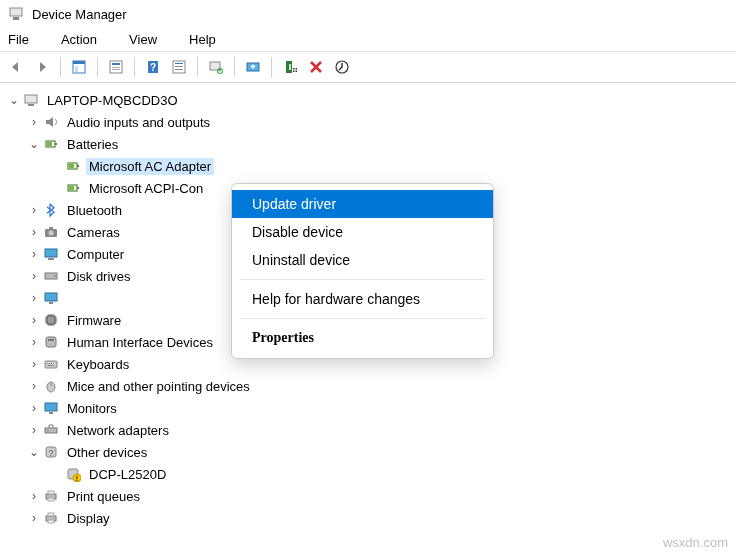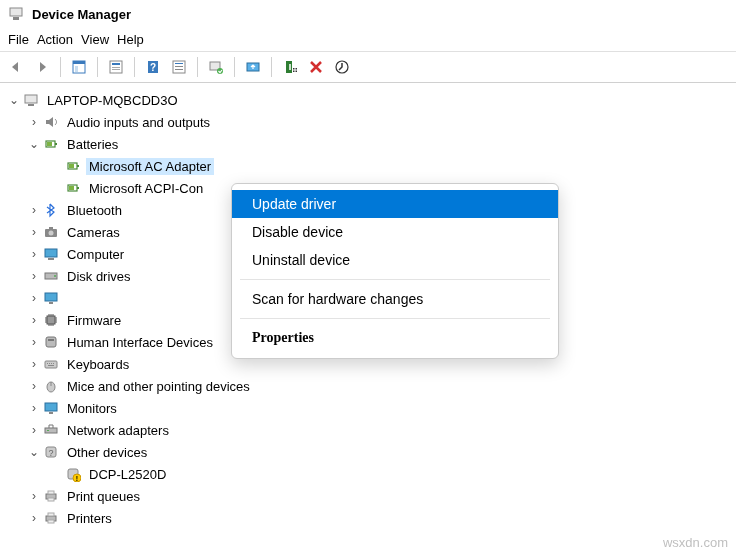--- a/index.html
+++ b/index.html
@@ -1,33 +1,33 @@
 <!DOCTYPE html>
 <html><head>
 <meta charset="utf-8">
 <style>
   * { box-sizing: border-box; margin: 0; padding: 0; }
   body { font-family: "Segoe UI", Tahoma, sans-serif; font-size: 13px; background: #fff; color: #000; width: 736px; height: 556px; overflow: hidden; user-select: none; }
   .title-bar { display: flex; align-items: center; padding: 6px 8px; gap: 8px; }
-  .title-bar .title { font-size: 13px; font-weight: bold; }
-  .menu-bar { display: flex; gap: 8px; padding: 4px 8px; align-items: center; }
+  .title-bar .title { font-size: 13px; }
+  .menu-bar { display: flex; gap: 32px; padding: 4px 8px; align-items: center; }
   .menu-item { cursor: default; }
   .toolbar { display: flex; align-items: center; padding: 3px 4px; border-top: 1px solid #e0e0e0; border-bottom: 1px solid #d0d0d0; gap: 2px; }
   .toolbar .sep { width: 1px; height: 20px; background: #d0d0d0; margin: 0 4px; }
   .tb-btn { width: 24px; height: 24px; display: flex; align-items: center; justify-content: center; border-radius: 2px; }
   .tree { padding: 6px 4px; }
   .tree-row { display: flex; align-items: center; height: 22px; white-space: nowrap; }
   .tree-row .exp { width: 16px; height: 16px; display: inline-flex; align-items: center; justify-content: center; color: #555; font-size: 12px; cursor: default; }
   .tree-row .icon { width: 18px; height: 18px; display: inline-flex; align-items: center; justify-content: center; margin-right: 4px; }
   .tree-row .label { padding: 1px 3px; }
   .tree-row.selected .label { background: #cde8ff; }
   .indent-0 { padding-left: 2px; }
   .indent-1 { padding-left: 22px; }
   .indent-2 { padding-left: 44px; }
-  .context-menu { position: absolute; left: 231px; top: 183px; width: 328px; background: #fff; border: 1px solid #ccc; border-radius: 6px; box-shadow: 0 6px 18px rgba(0,0,0,.18); padding: 6px 0; }
+  .context-menu { position: absolute; left: 231px; top: 183px; width: 263px; background: #fff; border: 1px solid #ccc; border-radius: 6px; box-shadow: 0 6px 18px rgba(0,0,0,.18); padding: 6px 0; }
   .ctx-item { padding: 6px 20px; font-size: 14px; cursor: default; }
   .ctx-item.hover { background: #0078d7; color: #fff; }
   .ctx-sep { height: 1px; background: #e3e3e3; margin: 5px 8px; }
   .ctx-item.bold { font-weight: 700; font-family: Liberation Serif, serif; }
   .watermark { position: absolute; right: 8px; bottom: 6px; font-size: 13px; color: #bfbfbf; }
   svg { display: block; }
 </style>
 </head>
 <body>
 
@@ -350,28 +350,28 @@
 
   <div class="tree-row indent-1">
     <span class="exp">›</span>
     <span class="icon">
       <svg width="16" height="16" viewBox="0 0 16 16">
           <rect x="3" y="6" width="10" height="5" fill="#bbb" stroke="#777"></rect>
           <rect x="5" y="3" width="6" height="3" fill="#eee" stroke="#aaa"></rect>
           <rect x="5" y="10" width="6" height="3" fill="#eee" stroke="#aaa"></rect>
         </svg>
     </span>
-    <span class="label">Printers</span>
+    <span class="label">Display</span>
   </div>
 
 </div>
 
 <div class="context-menu">
   <div class="ctx-item hover">Update driver</div>
   <div class="ctx-item">Disable device</div>
   <div class="ctx-item">Uninstall device</div>
   <div class="ctx-sep"></div>
-  <div class="ctx-item">Scan for hardware changes</div>
+  <div class="ctx-item">Help for hardware changes</div>
   <div class="ctx-sep"></div>
   <div class="ctx-item bold">Properties</div>
 </div>
 
 <div class="watermark">wsxdn.com</div>
 
 </body></html>

